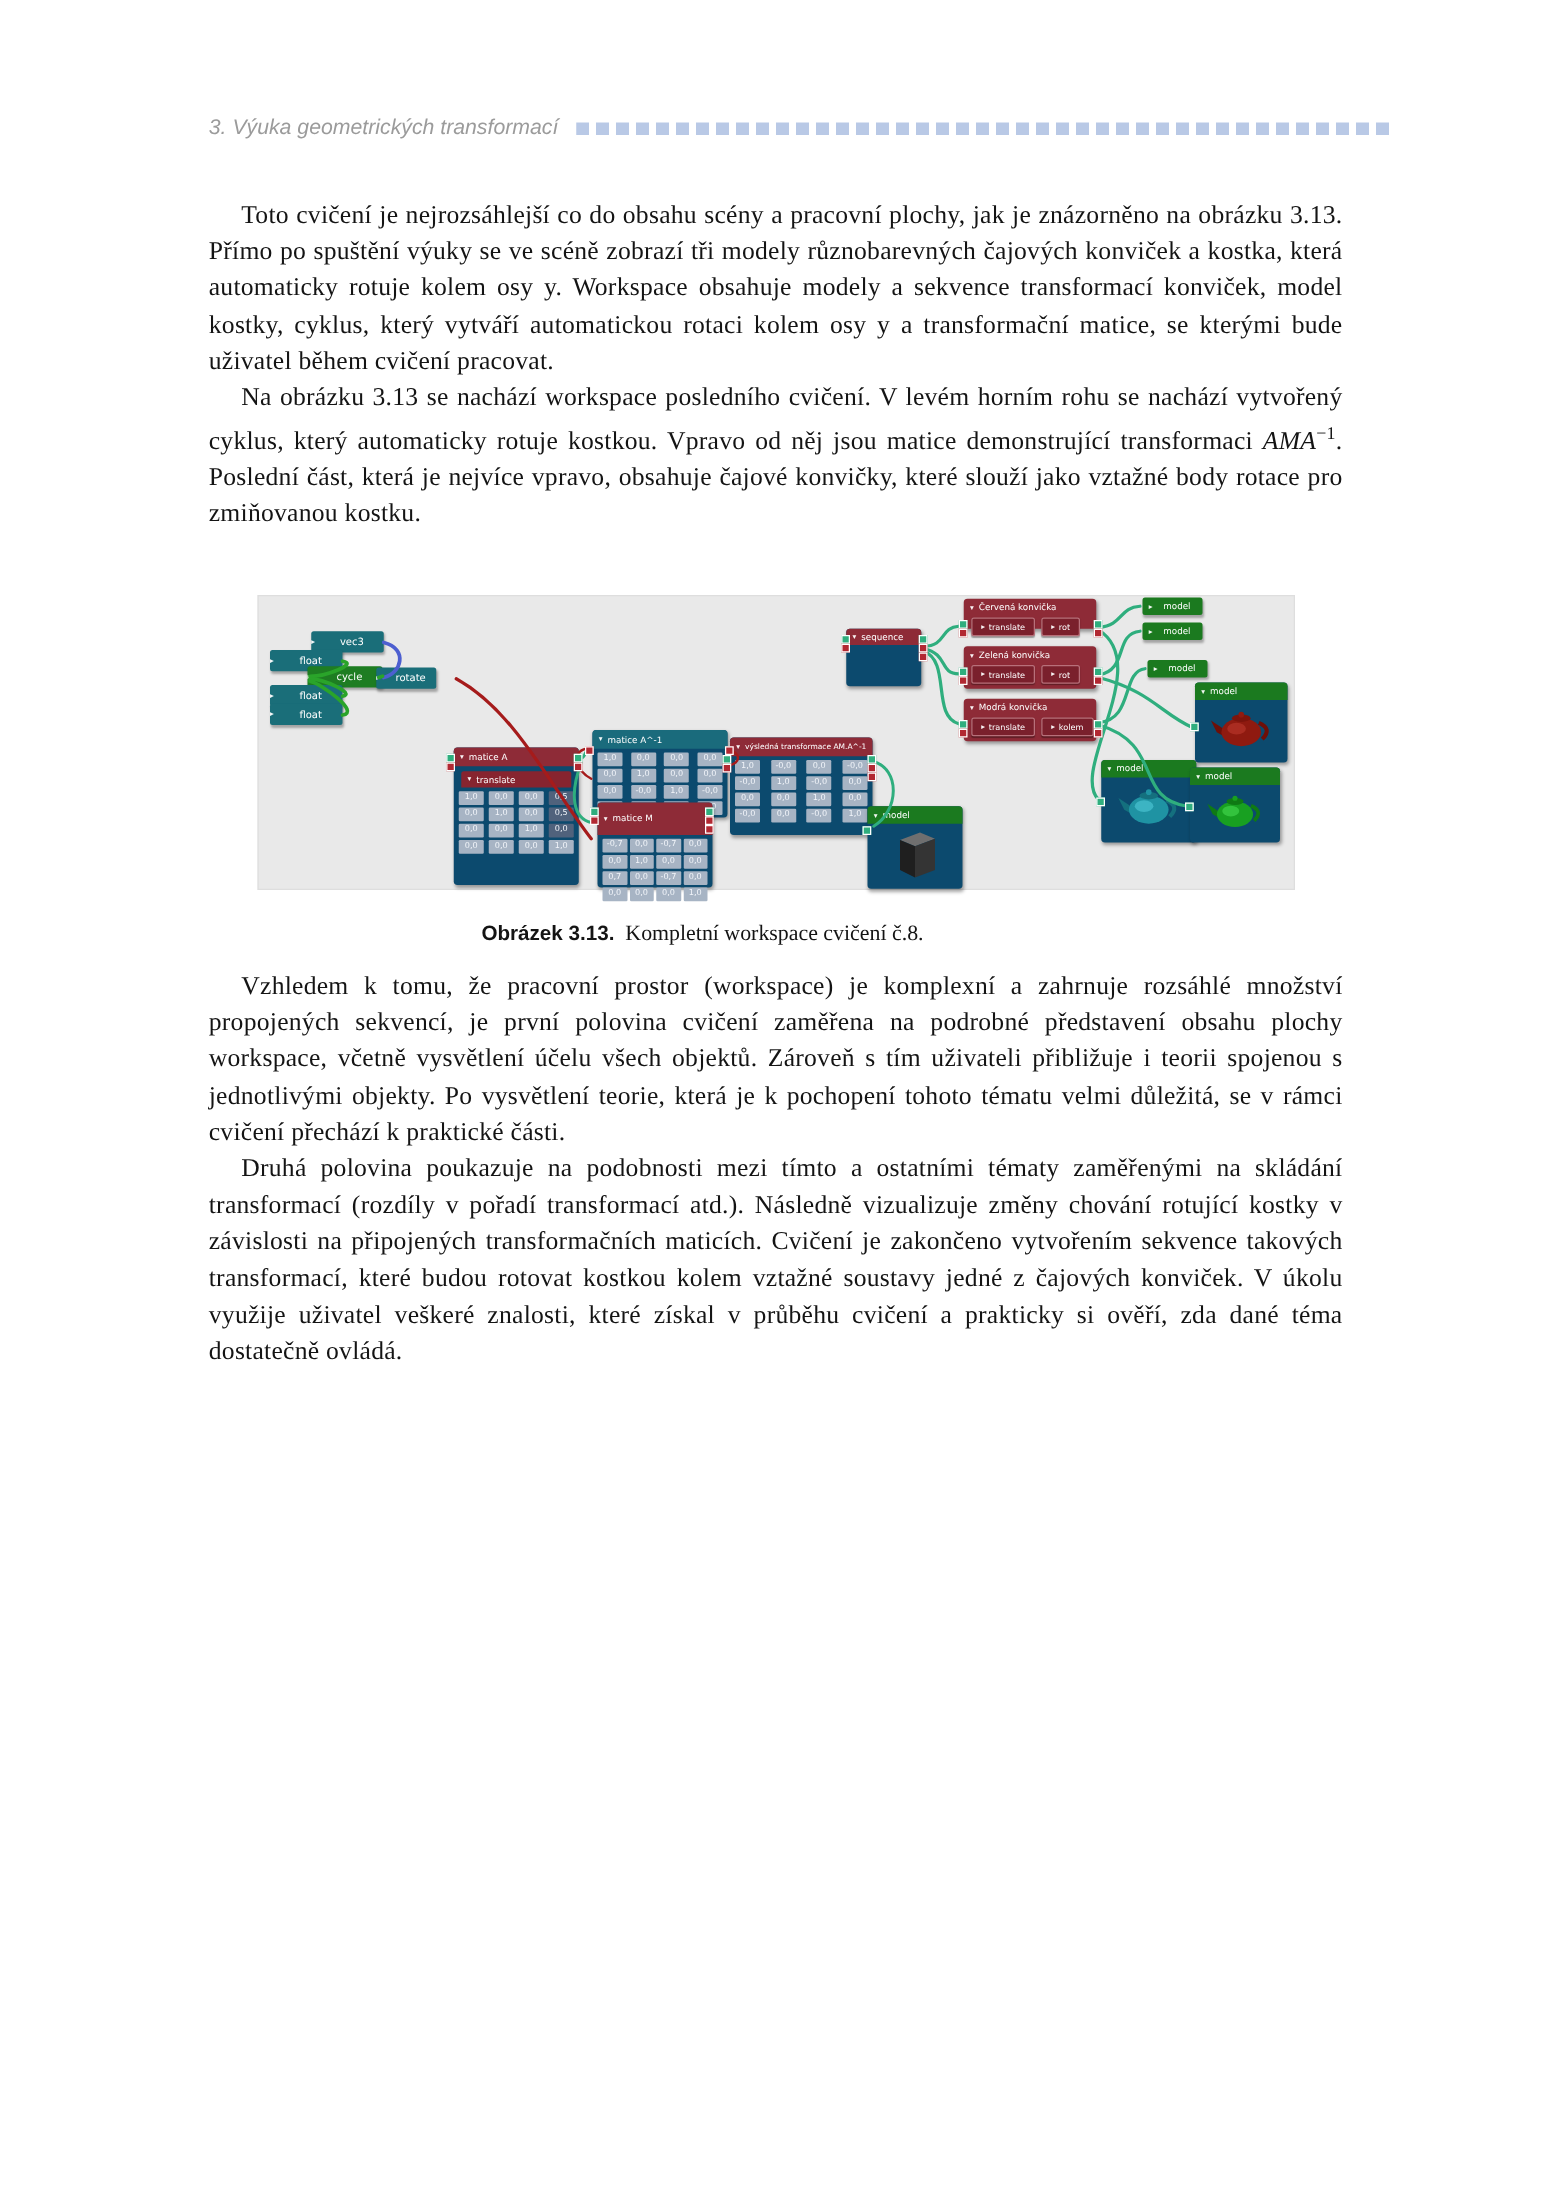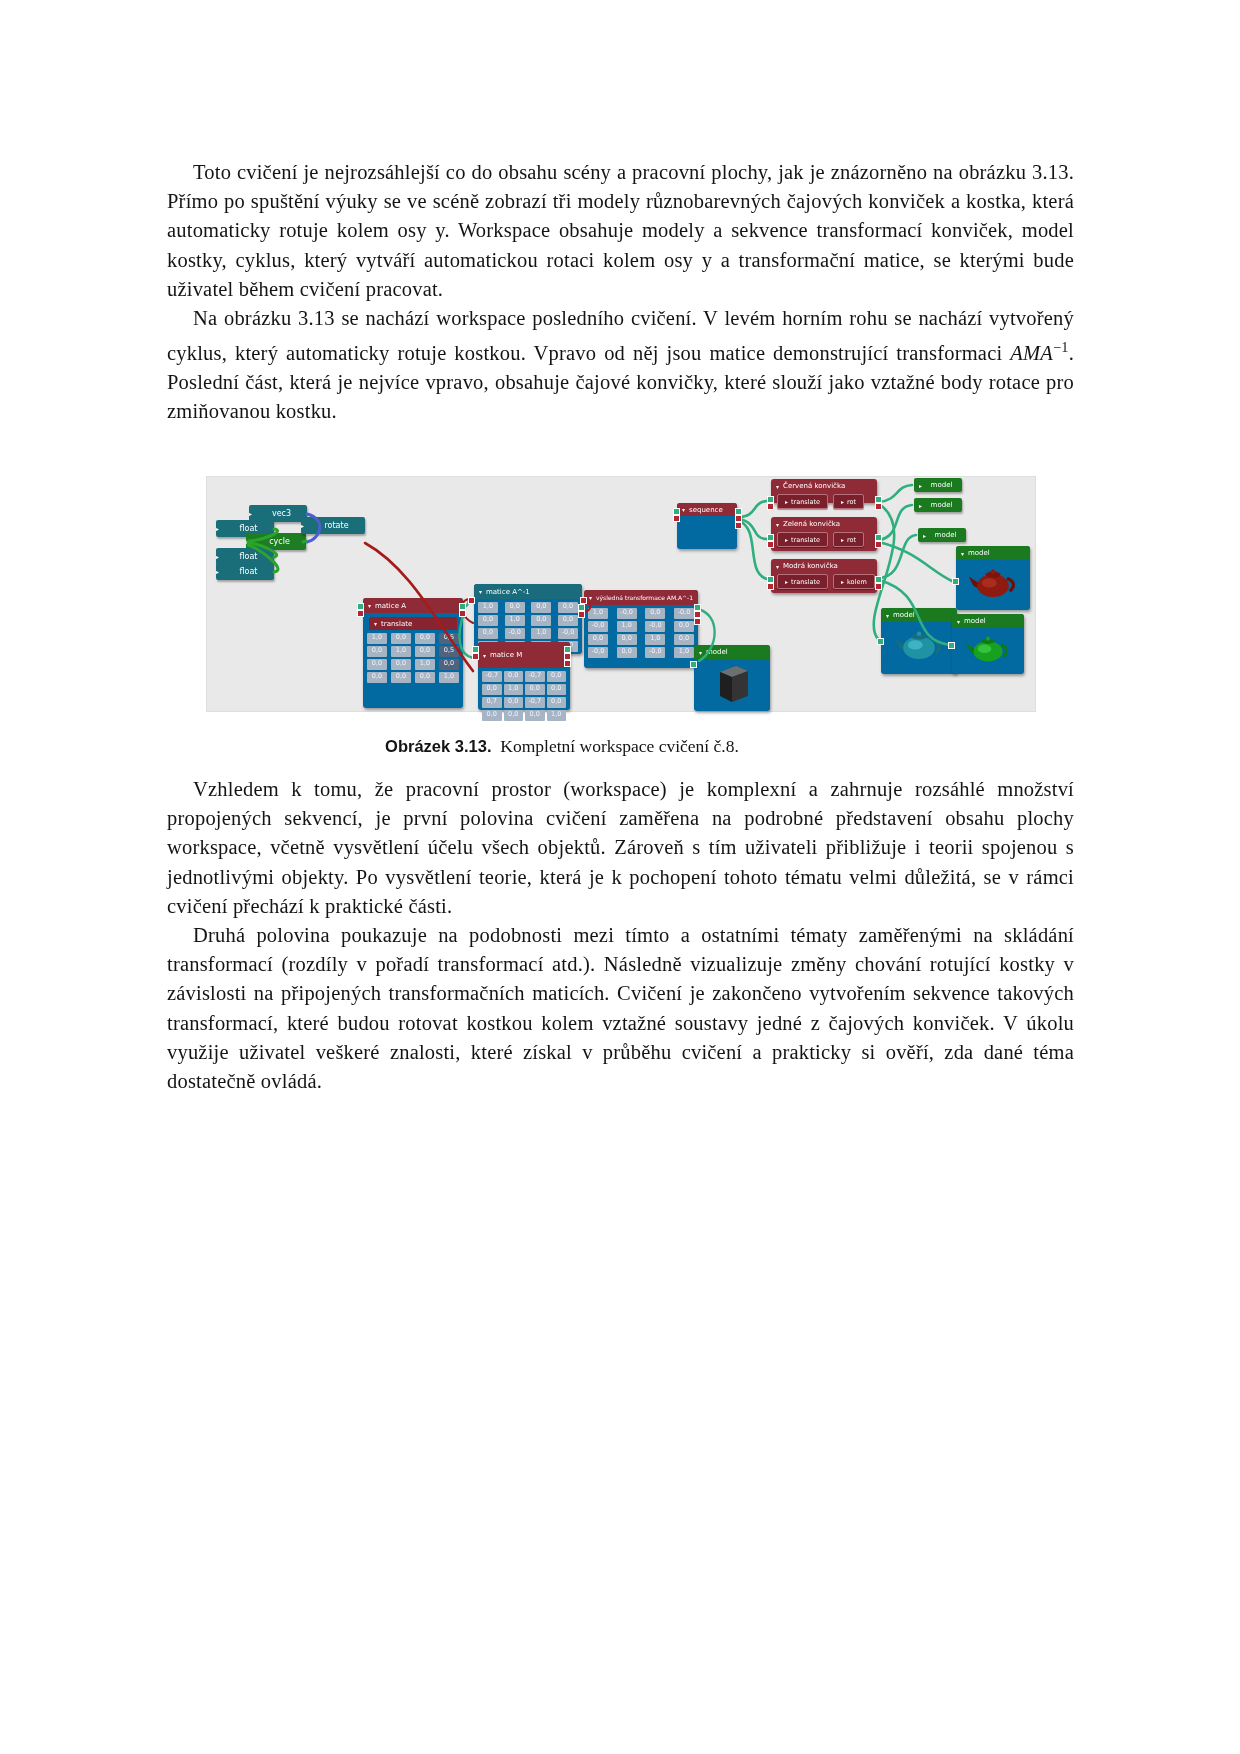--- a/index.html
+++ b/index.html
@@ -27,21 +27,21 @@
   .node-mini{position:absolute;z-index:2;height:17px;border-radius:2px;color:#fff;
              font:8px "DejaVu Sans",sans-serif;display:flex;align-items:center;gap:4px;
              padding:0 0;box-sizing:border-box;box-shadow:1px 2px 2px rgba(0,0,0,.3)}
   .teal{background:#1a6e79}.grn{background:#1e7d22}
   .mini-model{position:absolute;z-index:2;height:14px;width:48px;border-radius:2px;background:#1b7a1f;
              color:#fff;font:7px "DejaVu Sans",sans-serif;display:flex;align-items:center;gap:4px;
              padding:0 5px;box-sizing:border-box;box-shadow:1px 2px 2px rgba(0,0,0,.3)}
   .arr{font-size:6px;opacity:.95}
   .lbl{flex:1;text-align:center;white-space:nowrap}
 
-  .node-box{position:absolute;z-index:2;background:#0369a1;border-radius:3px;
+  .node-box{position:absolute;z-index:2;background:#0c4a6e;border-radius:3px;
             box-shadow:1px 2px 3px rgba(0,0,0,.35);box-sizing:border-box}
   .hdr{height:15px;display:flex;align-items:center;gap:4px;padding:0 5px;color:#fff;
        font:7px "DejaVu Sans",sans-serif;border-radius:3px 3px 0 0;white-space:nowrap;overflow:hidden}
   .hdr.red{background:#8e2b37}.hdr.teal2{background:#1a6b7c}.hdr.green{background:#1b7a1f}
   .subhdr{margin:4px 6px 0;height:13px;background:#87242f;border-radius:2px 2px 0 0;display:flex;
           align-items:center;gap:4px;padding:0 5px;color:#fff;font:7px "DejaVu Sans",sans-serif}
   .mgrid{padding:3px 4px 2px}
   .mrow{display:flex;gap:2px;margin-bottom:2px;justify-content:space-between}
   .mc{display:block;width:20px;height:11px;line-height:11px;background:#a7b4c4;color:#f2f5fa;
       font:6.5px "DejaVu Sans",sans-serif;font-style:normal;text-align:center;border-radius:1px}
@@ -63,20 +63,24 @@
   
   .caption{position:absolute;top:736px;left:167px;width:790px;text-align:center;font-size:17.5px}
   .caption .cap-label{font-family:"Liberation Sans",sans-serif;font-weight:bold;font-size:16.5px}
   .pagenum{position:absolute;top:1618px;left:0;width:1110px;text-align:center;font-size:19px}
 </style>
 </head>
 <body>
 
 <div class="page">
 
+  <div class="runhead">
+    <span class="rh-text">3. Výuka geometrických transformací</span>
+    <span class="rh-dots"></span>
+  </div>
 
   <div class="textblock" style="top:158px">
     <p class="para">Toto cvičení je nejrozsáhlejší co do obsahu scény a pracovní plochy, jak je znázorněno na obrázku 3.13. Přímo po spuštění výuky se ve scéně zobrazí tři modely různobarevných čajových konviček a kostka, která automaticky rotuje kolem osy y. Workspace obsahuje modely a sekvence transformací konviček, model kostky, cyklus, který vytváří automatickou rotaci kolem osy y a transformační matice, se kterými bude uživatel během cvičení pracovat.</p>
     <p class="para"><span>Na obrázku 3.13 se nachází workspace posledního cvičení. V levém horním rohu se nachází vytvořený cyklus, který automaticky rotuje kostkou. Vpravo od něj jsou matice demonstrující transformaci </span><span class="math-i">AMA</span><sup>−1</sup><span>. Poslední část, která je nejvíce vpravo, obsahuje čajové konvičky, které slouží jako vztažné body rotace pro zmiňovanou kostku.</span></p>
   </div>
 
   <div class="figure">
 
     <svg class="wires" width="830" height="236" viewBox="0 0 830 236">
       <g fill="none" stroke-linecap="round">
@@ -117,21 +121,21 @@
         <span class="lbl">cycle</span>
       </div>
     <div class="node-mini teal" style="left:9px;top:71px;width:58px">
         <span class="arr">▸</span>
         <span class="lbl">float</span>
       </div>
     <div class="node-mini teal" style="left:9px;top:86px;width:58px">
         <span class="arr">▸</span>
         <span class="lbl">float</span>
       </div>
-    <div class="node-mini teal" style="left:94px;top:40px;width:64px">
+    <div class="node-mini teal" style="left:94px;top:57px;width:48px">
         <span class="arr">▸</span>
         <span class="lbl">rotate</span>
       </div>
 
     <div class="node-box" style="left:156px;top:121px;width:100px;height:110px">
       <div class="hdr red">
           <span class="arr">▾</span>
           <span>matice A</span>
         </div>
       <div class="subhdr">

